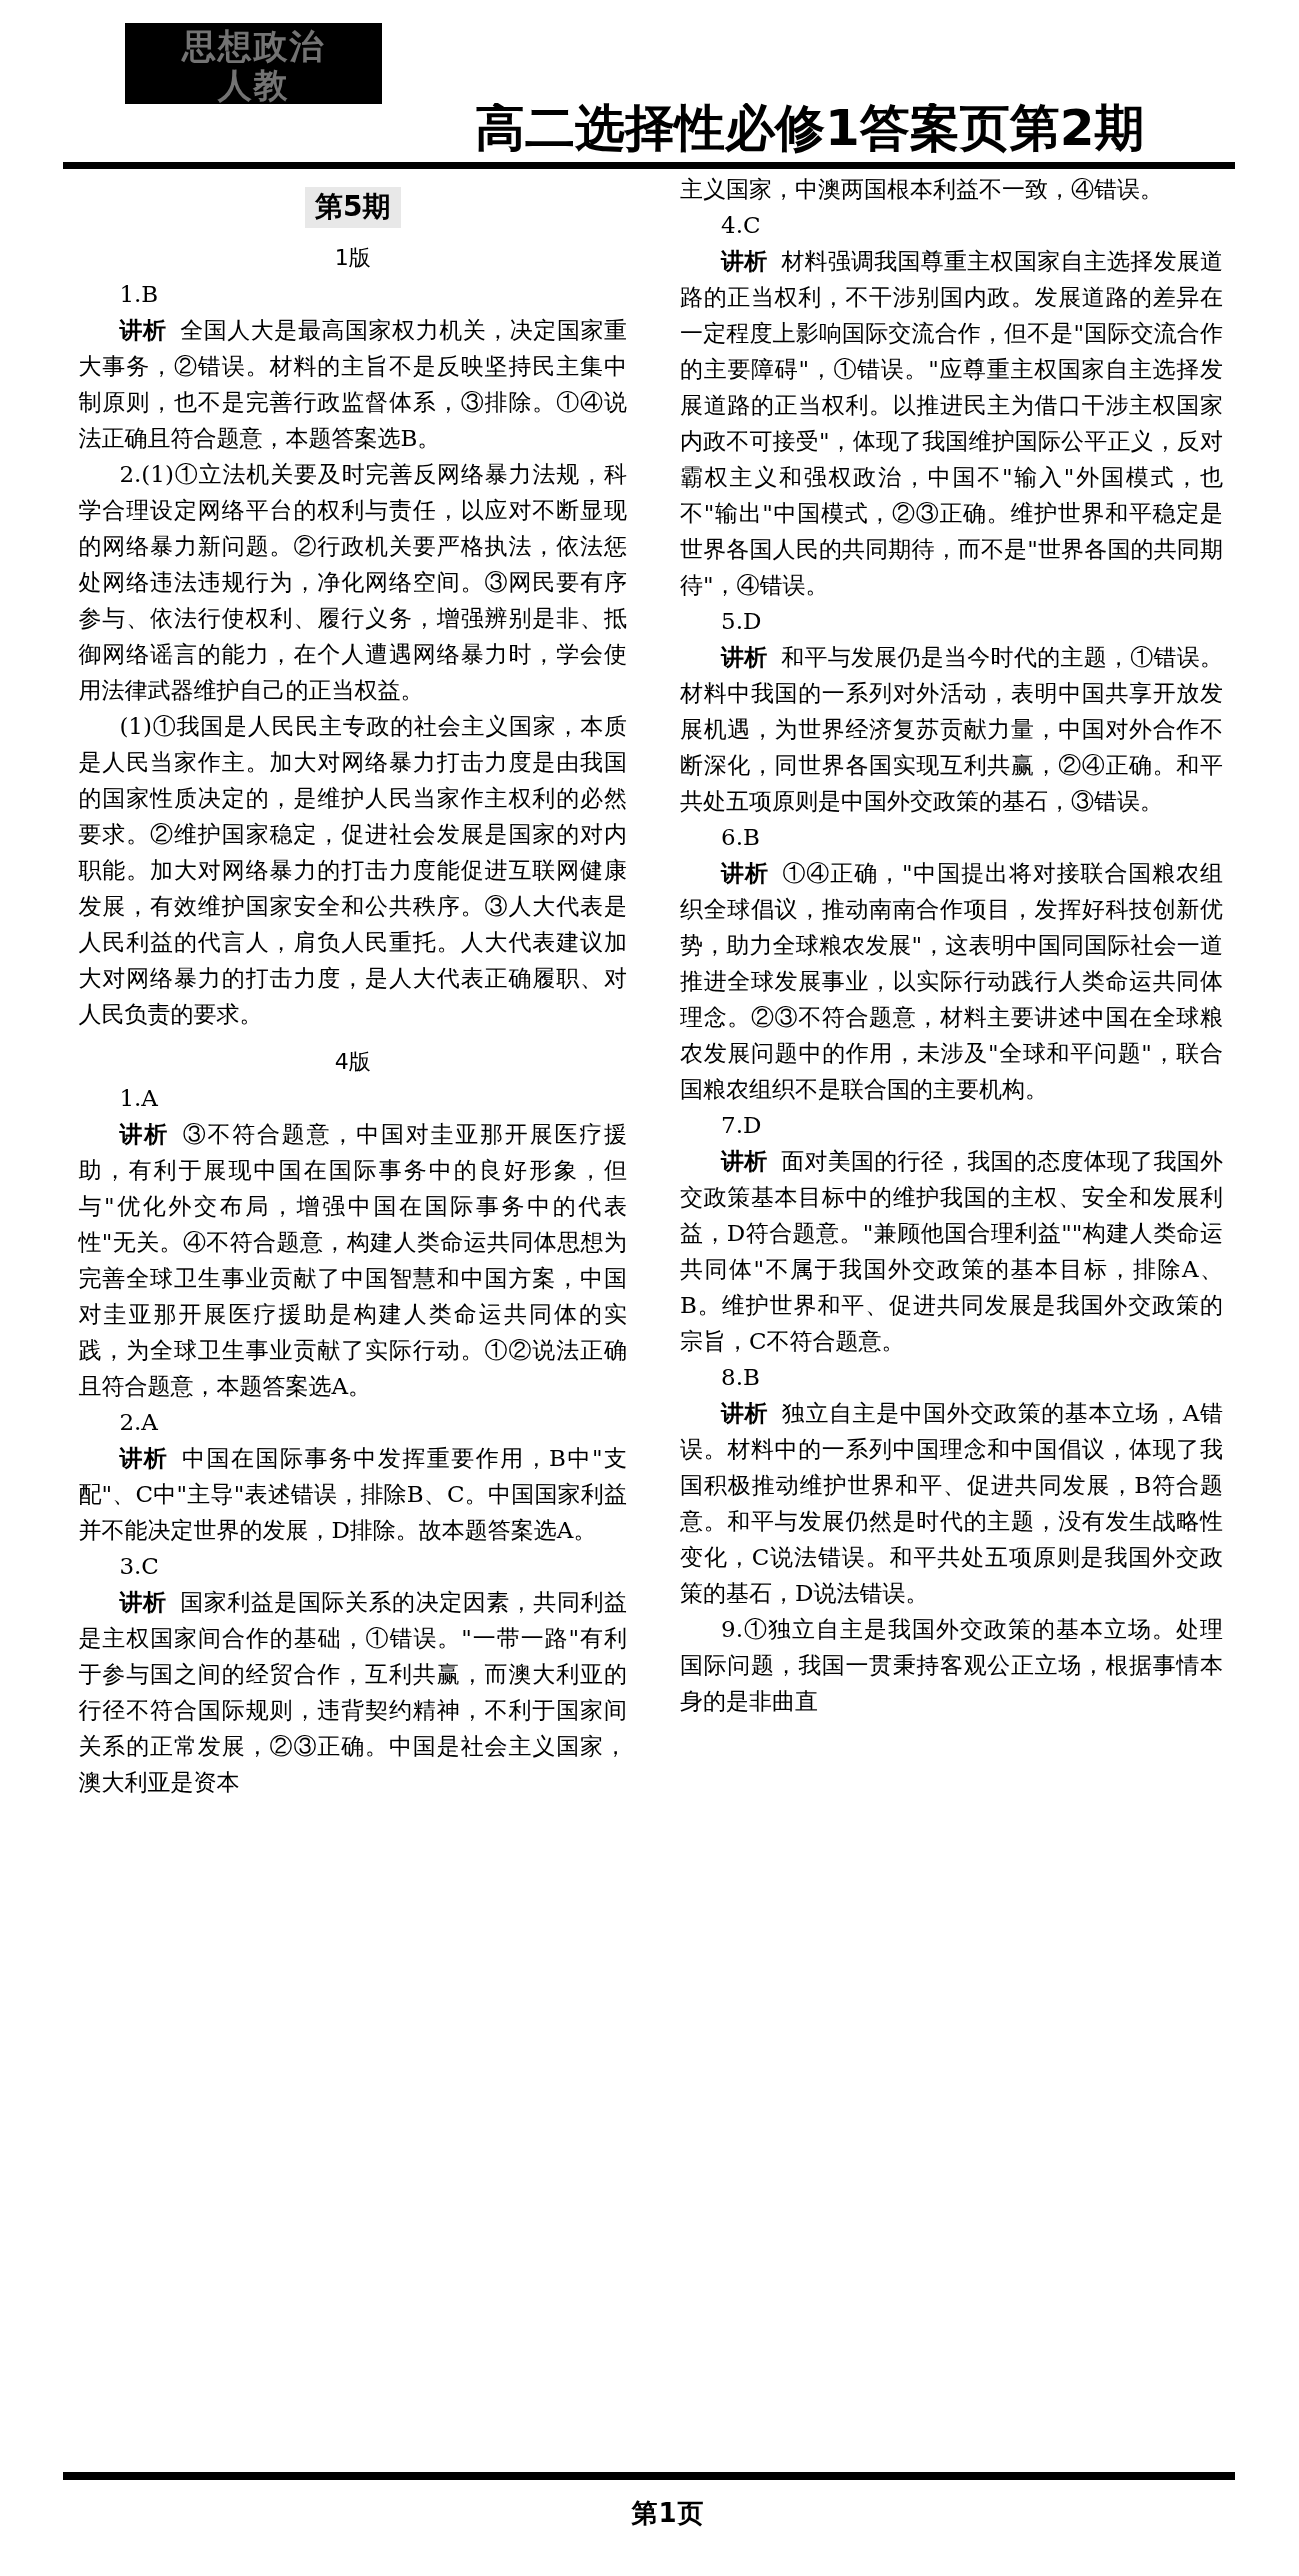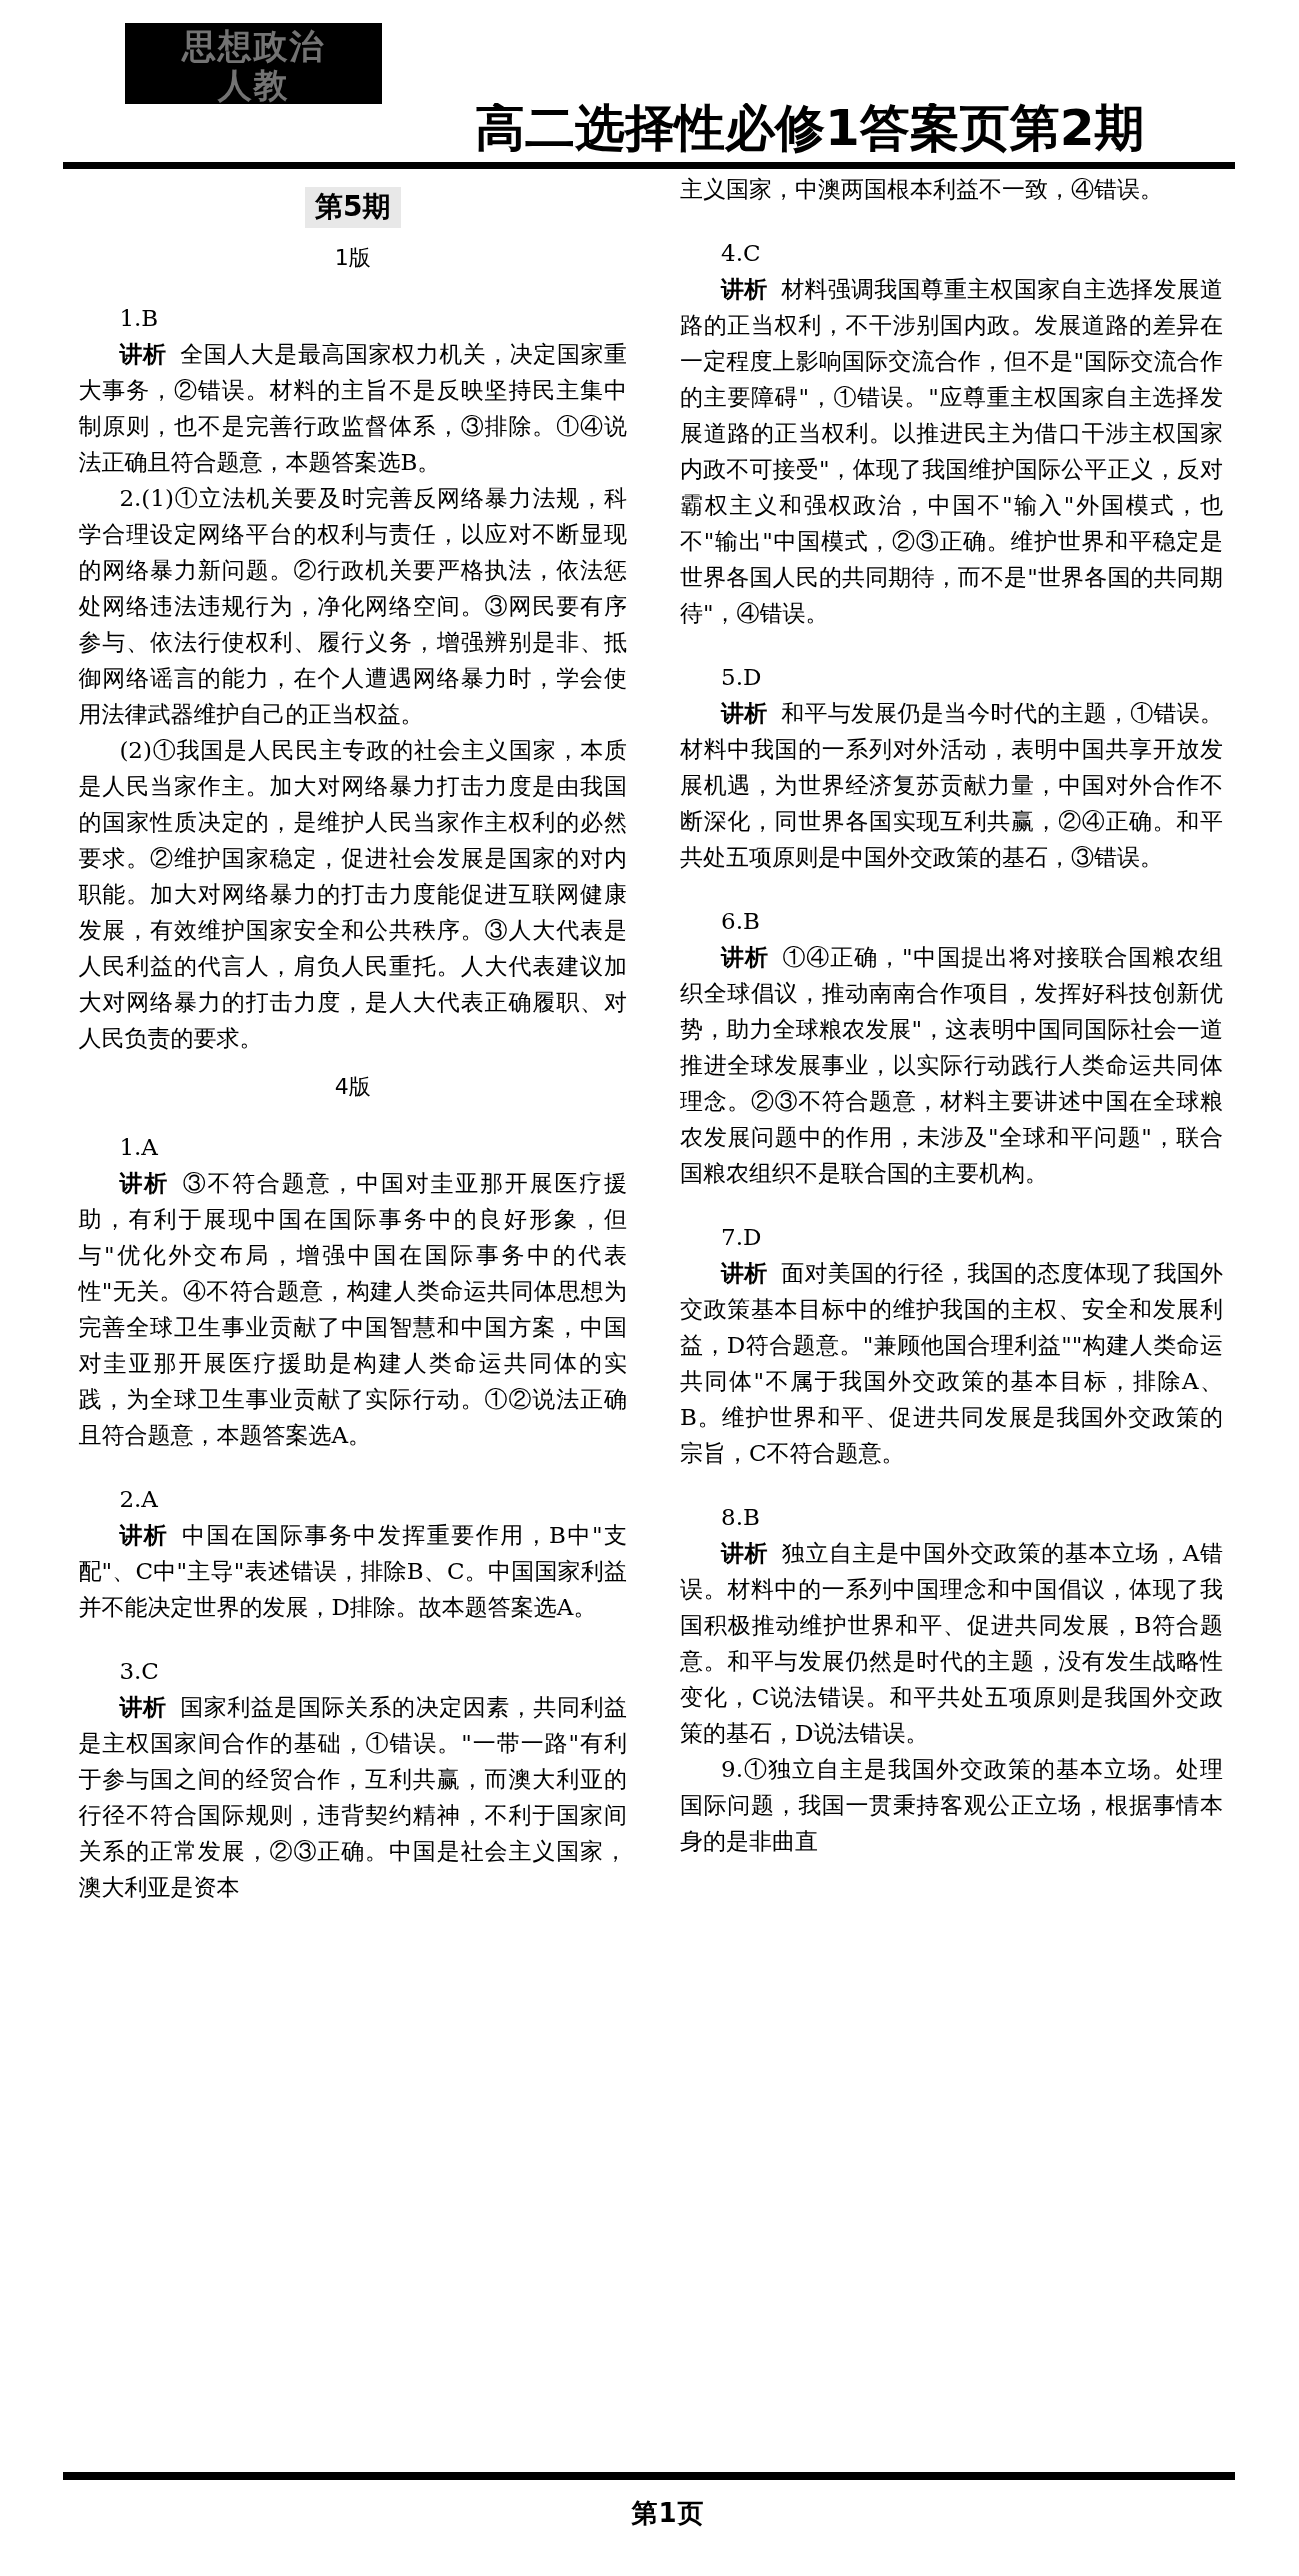--- a/index.html
+++ b/index.html
@@ -126,21 +126,20 @@
     font-weight: 400;
     font-size: 22px;
     line-height: 29px;
     margin: 15.4px 0 3.4px 0;
   }
   .qnum {
     font-size: 23px;
     line-height: 36px;
     text-indent: 41px;
     font-family: "DejaVu Serif", "Liberation Serif", serif;
-    margin-top: 28px;
   }
   .para {
     font-size: 23px;
     line-height: 36px;
     text-indent: 41px;
     text-align: justify;
     text-justify: inter-ideograph;
     font-family: "DejaVu Serif", "Liberation Serif", serif;
     letter-spacing: 0px;
   }
@@ -190,21 +189,21 @@
     <div class="issue-badge">
       <span>第5期</span>
     </div>
 
     <div class="section-label">1版</div>
 
     <div class="qnum">1.B</div>
     <div class="para"><span class="tag">讲析</span>全国人大是最高国家权力机关，决定国家重大事务，②错误。材料的主旨不是反映坚持民主集中制原则，也不是完善行政监督体系，③排除。①④说法正确且符合题意，本题答案选B。</div>
 
     <div class="para">2.(1)①立法机关要及时完善反网络暴力法规，科学合理设定网络平台的权利与责任，以应对不断显现的网络暴力新问题。②行政机关要严格执法，依法惩处网络违法违规行为，净化网络空间。③网民要有序参与、依法行使权利、履行义务，增强辨别是非、抵御网络谣言的能力，在个人遭遇网络暴力时，学会使用法律武器维护自己的正当权益。</div>
-    <div class="para">(2)①我国是人民民主专政的社会主义国家，本质是人民当家作主。加大对网络暴力打击力度是由我国的国家性质决定的，是维护人民当家作主权利的必然要求。②维护国家稳定，促进社会发展是国家的对内职能。加大对网络暴力的打击力度能促进互联网健康发展，有效维护国家安全和公共秩序。③人大代表是人民利益的代言人，肩负人民重托。人大代表建议加大对网络暴力的打击力度，是人大代表正确履职、对人民负责的要求。</div>
+    <div class="para">(1)①我国是人民民主专政的社会主义国家，本质是人民当家作主。加大对网络暴力打击力度是由我国的国家性质决定的，是维护人民当家作主权利的必然要求。②维护国家稳定，促进社会发展是国家的对内职能。加大对网络暴力的打击力度能促进互联网健康发展，有效维护国家安全和公共秩序。③人大代表是人民利益的代言人，肩负人民重托。人大代表建议加大对网络暴力的打击力度，是人大代表正确履职、对人民负责的要求。</div>
 
     <div class="section-label">4版</div>
 
     <div class="qnum">1.A</div>
     <div class="para"><span class="tag">讲析</span>③不符合题意，中国对圭亚那开展医疗援助，有利于展现中国在国际事务中的良好形象，但与"优化外交布局，增强中国在国际事务中的代表性"无关。④不符合题意，构建人类命运共同体思想为完善全球卫生事业贡献了中国智慧和中国方案，中国对圭亚那开展医疗援助是构建人类命运共同体的实践，为全球卫生事业贡献了实际行动。①②说法正确且符合题意，本题答案选A。</div>
 
     <div class="qnum">2.A</div>
     <div class="para"><span class="tag">讲析</span>中国在国际事务中发挥重要作用，B中"支配"、C中"主导"表述错误，排除B、C。中国国家利益并不能决定世界的发展，D排除。故本题答案选A。</div>
 
     <div class="qnum">3.C</div>

